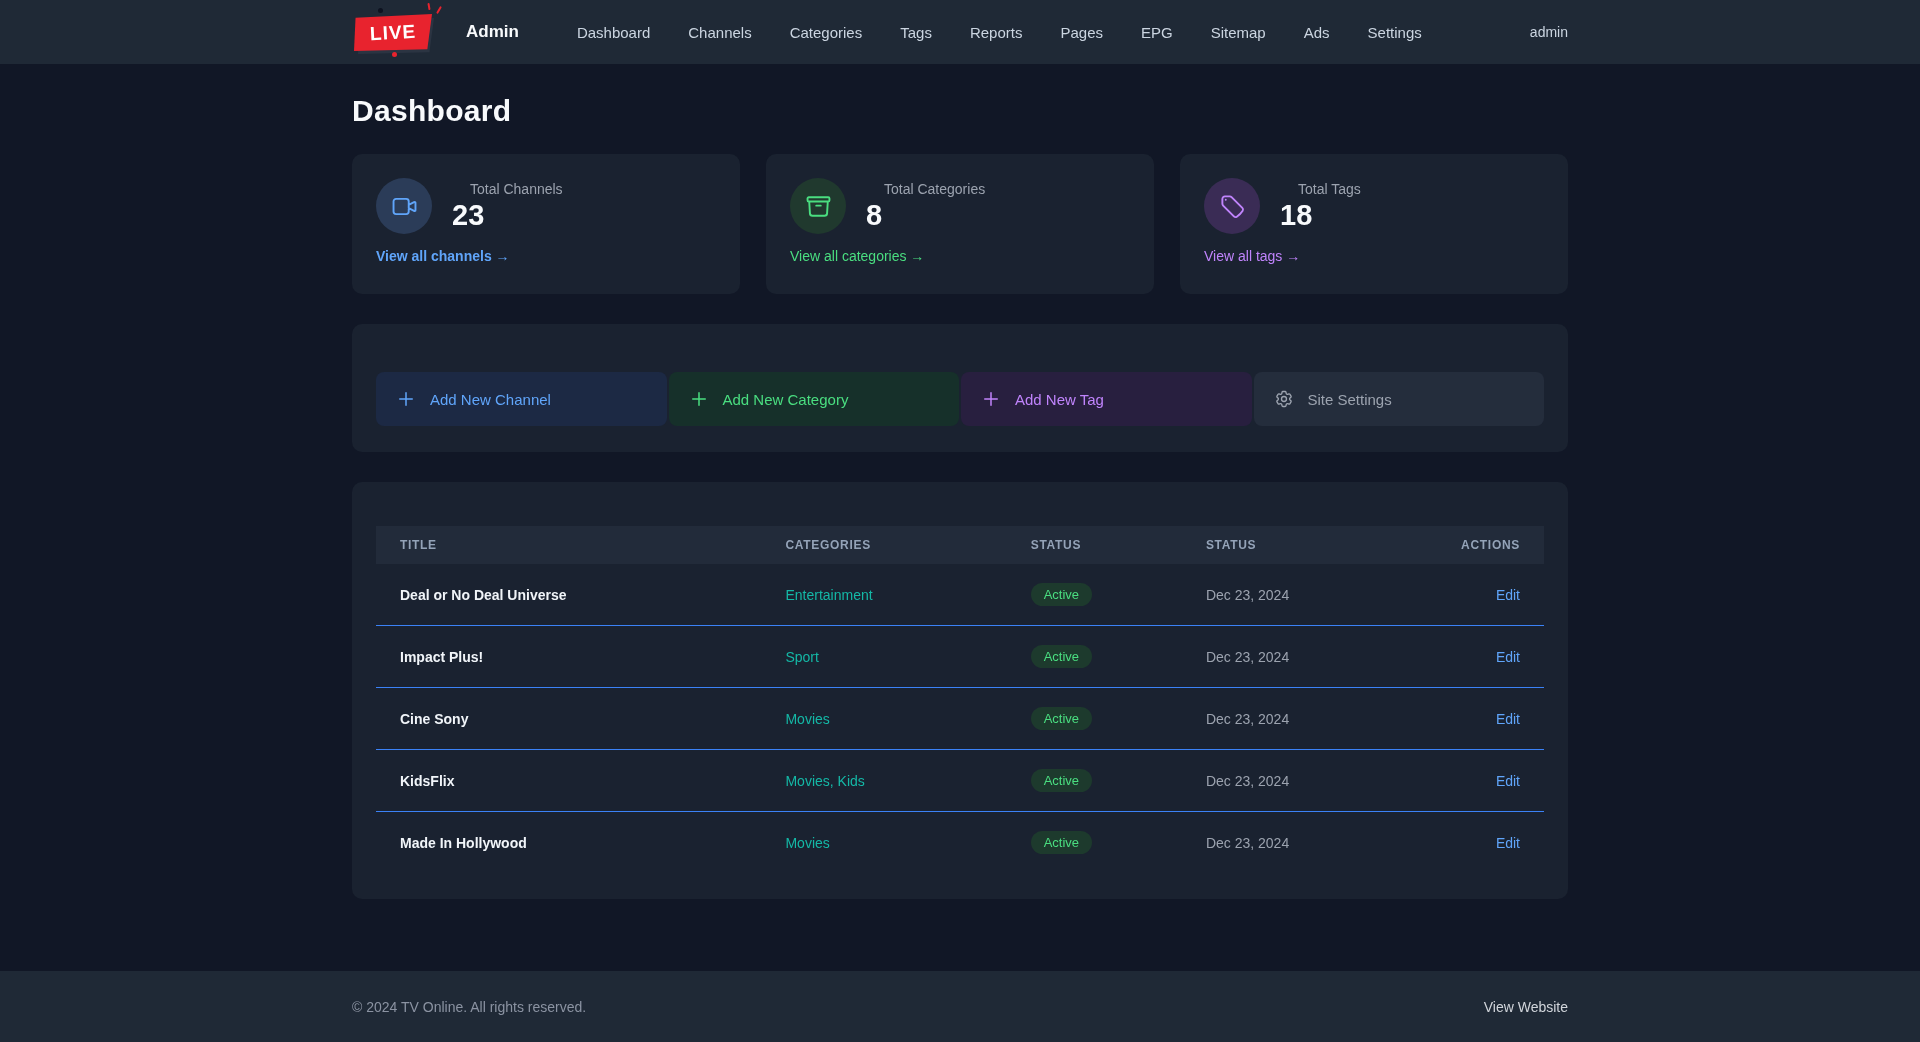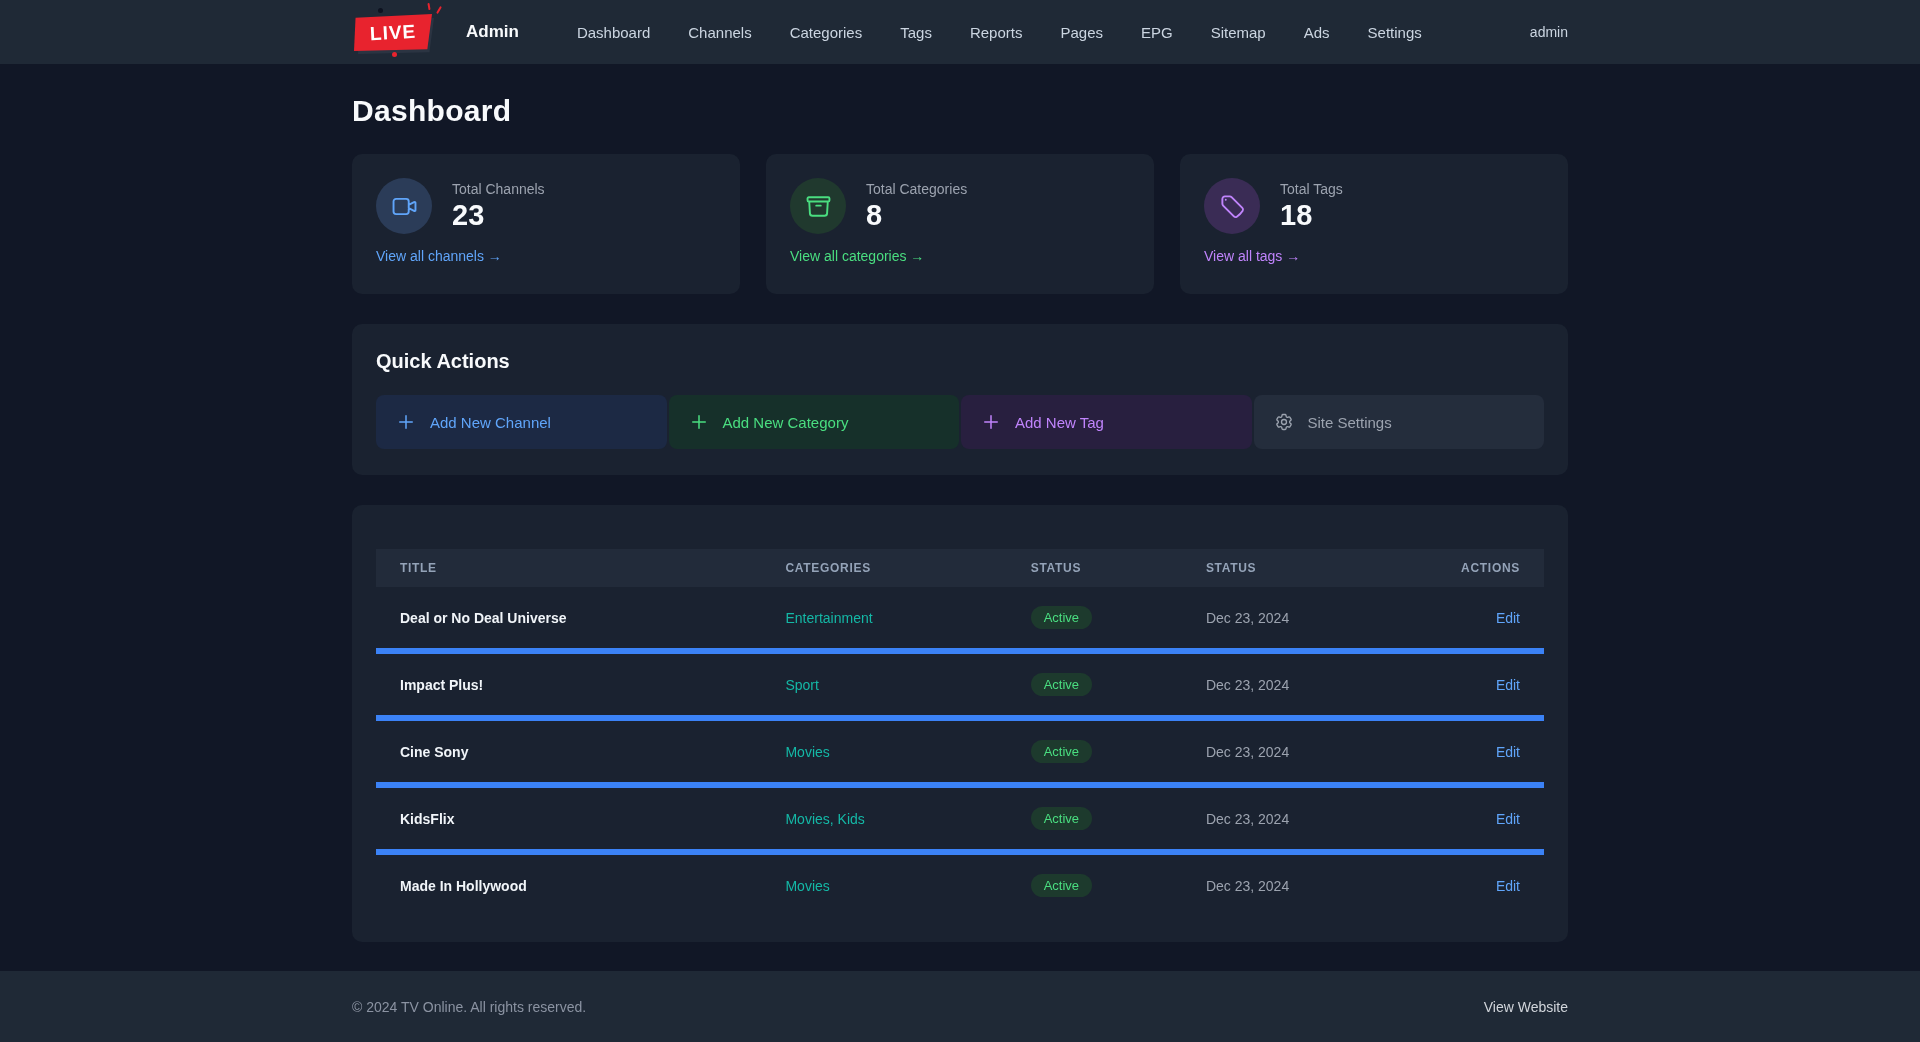--- a/index.html
+++ b/index.html
@@ -32,24 +32,24 @@
   h1.page-title { color: #f8fafc; font-size: 30px; font-weight: 800; letter-spacing: .3px; }
 
   .stats-grid { display: grid; grid-template-columns: 1fr 1fr 1fr; gap: 26px; margin-top: 26px; }
   .stat-card { background: #1a2230; border-radius: 10px; padding: 24px; height: 140px; }
   .stat-top { display: flex; align-items: center; gap: 20px; }
   .stat-icon { width: 56px; height: 56px; border-radius: 50%; display: flex; align-items: center; justify-content: center; flex: 0 0 auto; }
   .stat-icon svg { width: 27px; height: 27px; }
   .stat-icon.blue   { background: #2b3c58; color: #60a5fa; }
   .stat-icon.green  { background: #20392e; color: #4ade80; }
   .stat-icon.purple { background: #3a2c55; color: #c084fc; }
-  .stat-label { color: #9ca3af; font-size: 14px; }
+  .stat-label { color: #9ca3af; font-size: 14px; margin-left: 18px; }
   .stat-value { color: #f8fafc; font-size: 29px; font-weight: 800; margin-top: 2px; }
   .stat-link { display: inline-block; margin-top: 14px; font-size: 14px; text-decoration: none; cursor: pointer; }
-  .stat-link.blue   { color: #60a5fa; }
+  .stat-link.blue   { color: #60a5fa; font-weight: bold; }
   .stat-link.green  { color: #4ade80; }
   .stat-link.purple { color: #c084fc; }
 
   .panel { background: #1a2230; border-radius: 10px; padding: 26px 24px; margin-top: 30px; }
   .panel h2 { color: #f8fafc; font-size: 20px; font-weight: 700; }
 
   .qa-grid { display: grid; grid-template-columns: 1fr 1fr 1fr 1fr; gap: 2px; margin-top: 22px; }
   .qa-btn { height: 54px; border: none; border-radius: 8px; display: flex; align-items: center; gap: 14px;
     padding: 0 20px; font-size: 15px; font-family: inherit; cursor: pointer; }
   .qa-btn svg { width: 20px; height: 20px; flex: 0 0 auto; }
@@ -60,21 +60,21 @@
 
   .panel-head { display: flex; align-items: center; justify-content: space-between; }
   .view-all-link { color: #60a5fa; font-size: 14px; text-decoration: none; cursor: pointer; }
 
   table.channels { width: 100%; border-collapse: collapse; margin-top: 18px; }
   table.channels thead tr { background: #222b3a; }
   table.channels th { text-align: left; font-size: 12px; font-weight: 600; color: #94a3b8;
     letter-spacing: .7px; padding: 12px 24px; }
   table.channels th:last-child { text-align: right; }
   table.channels td { padding: 19px 24px; font-size: 14px; vertical-align: middle; }
-  table.channels tbody tr + tr td { border-top: 6px solid #3b82f6; }
+  table.channels tbody tr + tr td { border-top: 1px solid #3b82f6; }
   td.cell-title { color: #f1f5f9; font-weight: 700; font-size: 15px; width: 33%; }
   td.cell-cats { color: #14b8a6; width: 21%; }
   td.cell-status { width: 15%; }
   td.cell-created { color: #9ca3af; width: 21%; }
   td.cell-actions { text-align: right; width: 10%; }
   .badge-active { display: inline-block; background: #1d3a2d; color: #4ade80; font-size: 13px;
     padding: 4px 13px; border-radius: 999px; }
   .edit-link { color: #60a5fa; text-decoration: none; font-size: 14px; cursor: pointer; }
 
   
@@ -163,21 +163,20 @@
             <div class="stat-label">Total Tags</div>
             <div class="stat-value">18</div>
           </div>
         </div>
         <a class="stat-link purple">View all tags →</a>
       </div>
 
     </section>
 
     <section class="panel">
-      <h2>Quick Actions</h2>
       <div class="qa-grid">
         <button class="qa-btn qa-blue">
           <svg viewBox="0 0 24 24" fill="none" stroke="currentColor" stroke-width="1.8" stroke-linecap="round">
               <path d="M12 4.5v15m7.5-7.5h-15"></path>
             </svg>
           <span>Add New Channel</span>
         </button>
         <button class="qa-btn qa-green">
           <svg viewBox="0 0 24 24" fill="none" stroke="currentColor" stroke-width="1.8" stroke-linecap="round">
               <path d="M12 4.5v15m7.5-7.5h-15"></path>

